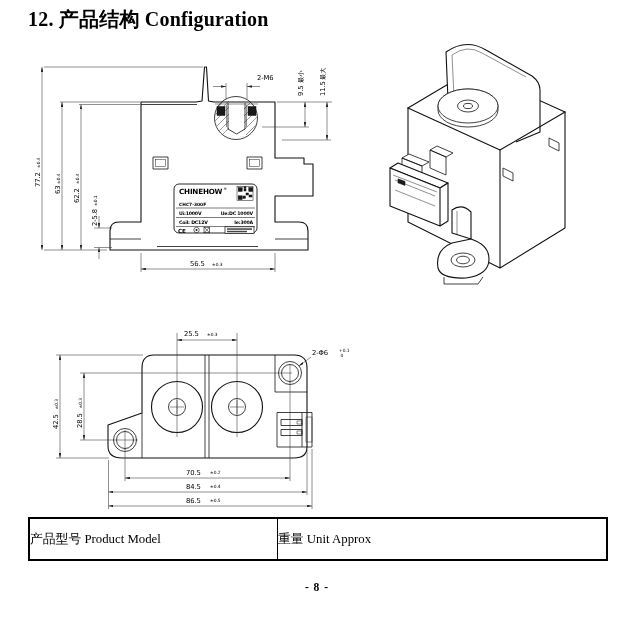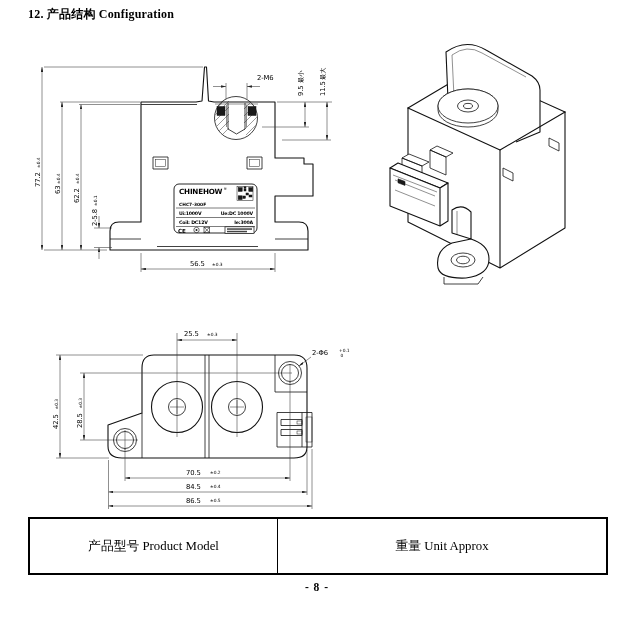--- a/index.html
+++ b/index.html
@@ -1,19 +1,19 @@
 <!DOCTYPE html>
 <html><head>
 <meta charset="utf-8">
 <style>
   html,body{margin:0;padding:0}
   body{width:634px;height:632px;background:#fff;position:relative;overflow:hidden;
        font-family:"Liberation Serif",serif;color:#000}
   .abs{position:absolute}
-  #title{left:28px;top:6px;font-size:12px;font-weight:bold;letter-spacing:.2px}
+  #title{left:28px;top:6px;font-size:20px;font-weight:bold;letter-spacing:.2px}
   #pageno{left:0;right:0;top:581px;text-align:center;font-size:11.5px;font-weight:bold;letter-spacing:1px}
   
   .o{fill:none;stroke:#111;stroke-width:1.1;stroke-linejoin:round;stroke-linecap:round}
   .o2{fill:none;stroke:#111;stroke-width:.8;stroke-linejoin:round}
   .ow{fill:#fff;stroke:#111;stroke-width:1.1;stroke-linejoin:round}
   .ow2{fill:#fff;stroke:#111;stroke-width:.8;stroke-linejoin:round}
   .thin{fill:none;stroke:#222;stroke-width:.5}
   .ext,.dim{fill:none;stroke:#333;stroke-width:.55}
   .hatch line{stroke:#222;stroke-width:.45}
   .blk{fill:#1a1a1a;stroke:#111;stroke-width:.5}
@@ -22,21 +22,21 @@
   .dc{font:6.2px "DejaVu Sans",sans-serif;fill:#000}
   .np-brand{font:bold 7.2px "DejaVu Sans",sans-serif;letter-spacing:-.2px;fill:#000}
   .np-reg{font:3.6px "DejaVu Sans",sans-serif;fill:#000}
   .np-model{font:bold 4.4px "DejaVu Sans",sans-serif;fill:#000}
   .np-row{font:bold 4.7px "DejaVu Sans",sans-serif;letter-spacing:-.2px;fill:#000}
   .np-ce{font:bold 5.6px "DejaVu Sans",sans-serif;fill:#000}
   .npl{stroke:#111;stroke-width:.55}
   
   #spec{left:28px;top:517px;width:580px;border-collapse:collapse}
   #spec th,#spec td{border:1.2px solid #000;font-weight:normal;font-size:12.8px;
-      text-align:center;padding:17px 0;height:20px}
+      text-align:left;padding:10px 0;height:20px}
   #spec{border:2px solid #000}
 </style>
 </head>
 <body>
 
 <div id="title" class="abs">12. 产品结构 Configuration</div>
 
 <svg class="abs" style="left:25px;top:55px" width="335" height="237" viewBox="25 55 335 237">
   <defs>
     <marker id="aF" viewBox="0 0 8 4" refX="8" refY="2" markerWidth="9" markerHeight="4.5" orient="auto-start-reverse">

